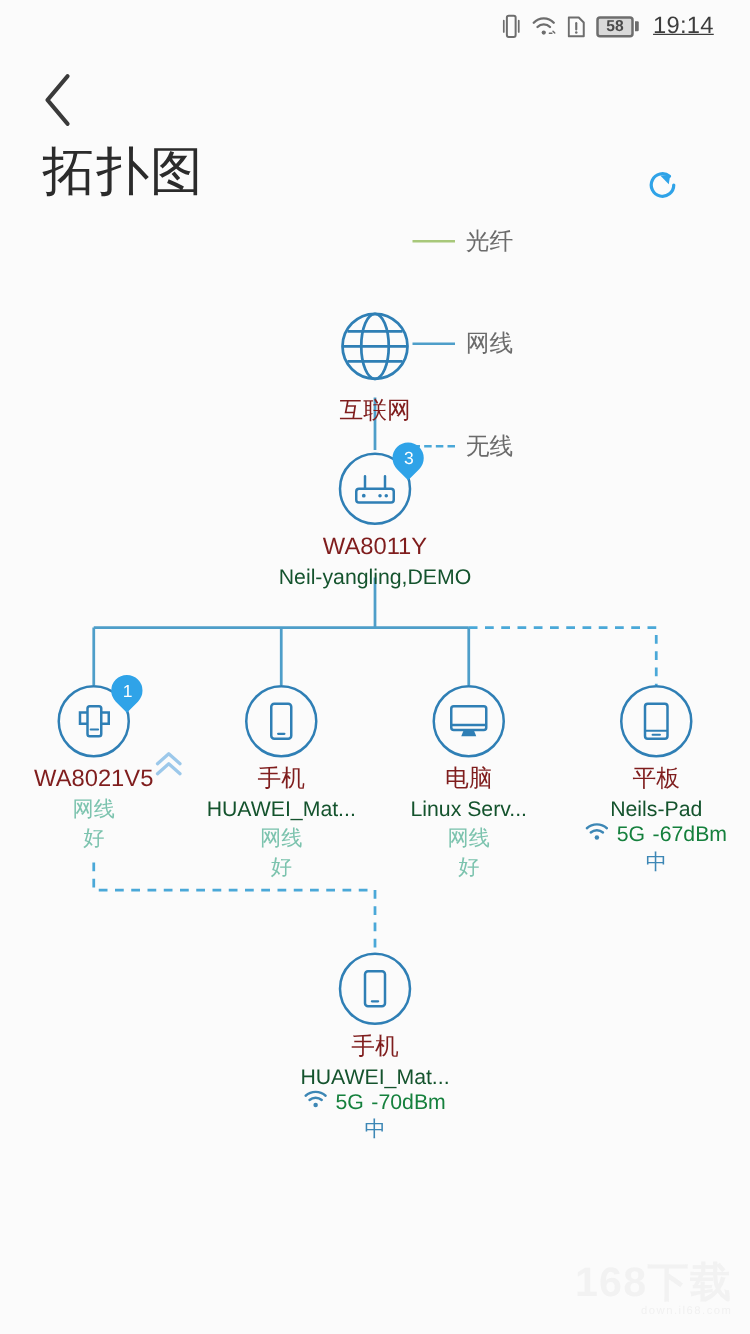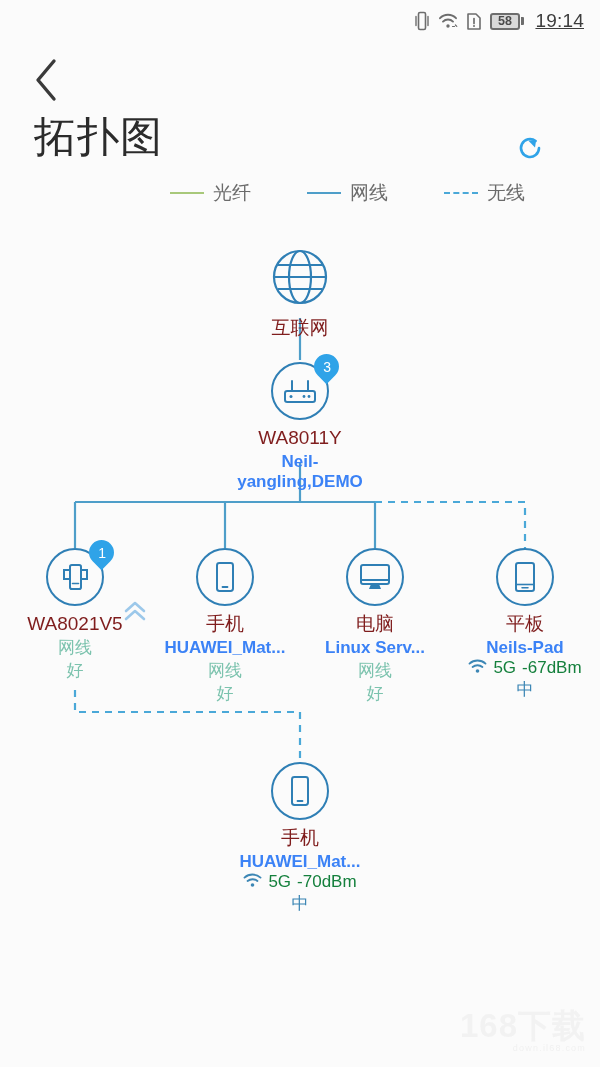--- a/index.html
+++ b/index.html
@@ -8,21 +8,21 @@
     background: #fbfbfb;
     font-family: "Liberation Sans", "DejaVu Sans", sans-serif;
     overflow: hidden;
   }
   #root { position: relative; width: 600px; height: 1067px; background: #fbfbfb; }
 
   
   .statusbar {
     position: absolute; top: 0; left: 0; width: 600px; height: 42px;
     display: flex; align-items: center; justify-content: flex-end;
-    padding-right: 16px; gap: 9px;
+    padding-right: 29px; gap: 9px;
   }
   .sb-icon { display: flex; align-items: center; color: #636363; }
   .sb-batt {
     display: flex; align-items: center;
   }
   .sb-batt-body {
     border: 2px solid #6d6d6d; border-radius: 3px;
     height: 17px; min-width: 30px; padding: 0 3px;
     display: flex; align-items: center; justify-content: center;
     background: #d9d9d9;
@@ -41,21 +41,21 @@
     font-size: 42px; color: #2b2b2b; letter-spacing: 1px; line-height: 1;
   }
   .refresh-btn {
     position: absolute; right: 52px; top: 132px;
     width: 36px; height: 36px; display: flex; align-items: center; justify-content: center;
   }
 
   
   .legend {
     position: absolute; top: 180px; left: 170px; width: 400px;
-    display: flex; align-items: center; gap: 56px;
+    display: flex; align-items: center; gap: 56px; flex-direction: column;
   }
   .legend-item { display: flex; align-items: center; gap: 9px; }
   .legend-line { width: 34px; height: 0; border-top-width: 2.5px; border-top-style: solid; }
   .legend-line.dashed { border-top-style: dashed; border-top-width: 2.5px; }
   .legend-label { font-size: 19px; color: #6b6b6b; }
 
   
   .canvas { position: absolute; top: 0; left: 0; width: 600px; height: 1067px; }
   .edges { position: absolute; top: 0; left: 0; width: 600px; height: 1067px; }
 
@@ -71,21 +71,21 @@
     position: absolute; right: -10px; top: -8px;
     width: 25px; height: 25px;
     background: #2fa3e8; border-radius: 50% 50% 50% 0;
     transform: rotate(-45deg);
     display: flex; align-items: center; justify-content: center;
   }
   .badge span {
     transform: rotate(45deg); color: #fff; font-size: 14px; font-weight: 500; line-height: 1;
   }
   .node-name { margin-top: 7px; font-size: 19px; color: #7f1d1d; line-height: 1.15; }
-  .node-sub { margin-top: 3px; font-size: 17px; color: #3b82f6; line-height: 1.2; font-weight: bold; }
+  .node-sub { margin-top: 3px; font-size: 17px; color: #14532d; line-height: 1.2; }
   .node-status { margin-top: 2px; font-size: 17px; color: #7cc3ae; line-height: 1.25; }
   .wifi-row { display: flex; align-items: center; justify-content: center; gap: 6px; }
   .wifi-row .sig { font-size: 17px; color: #15803d; white-space: nowrap; }
   .level { font-size: 17px; color: #3d87b5; }
 
   .collapse-btn {
     position: absolute; width: 30px; height: 30px;
     display: flex; align-items: center; justify-content: center;
   }
 

